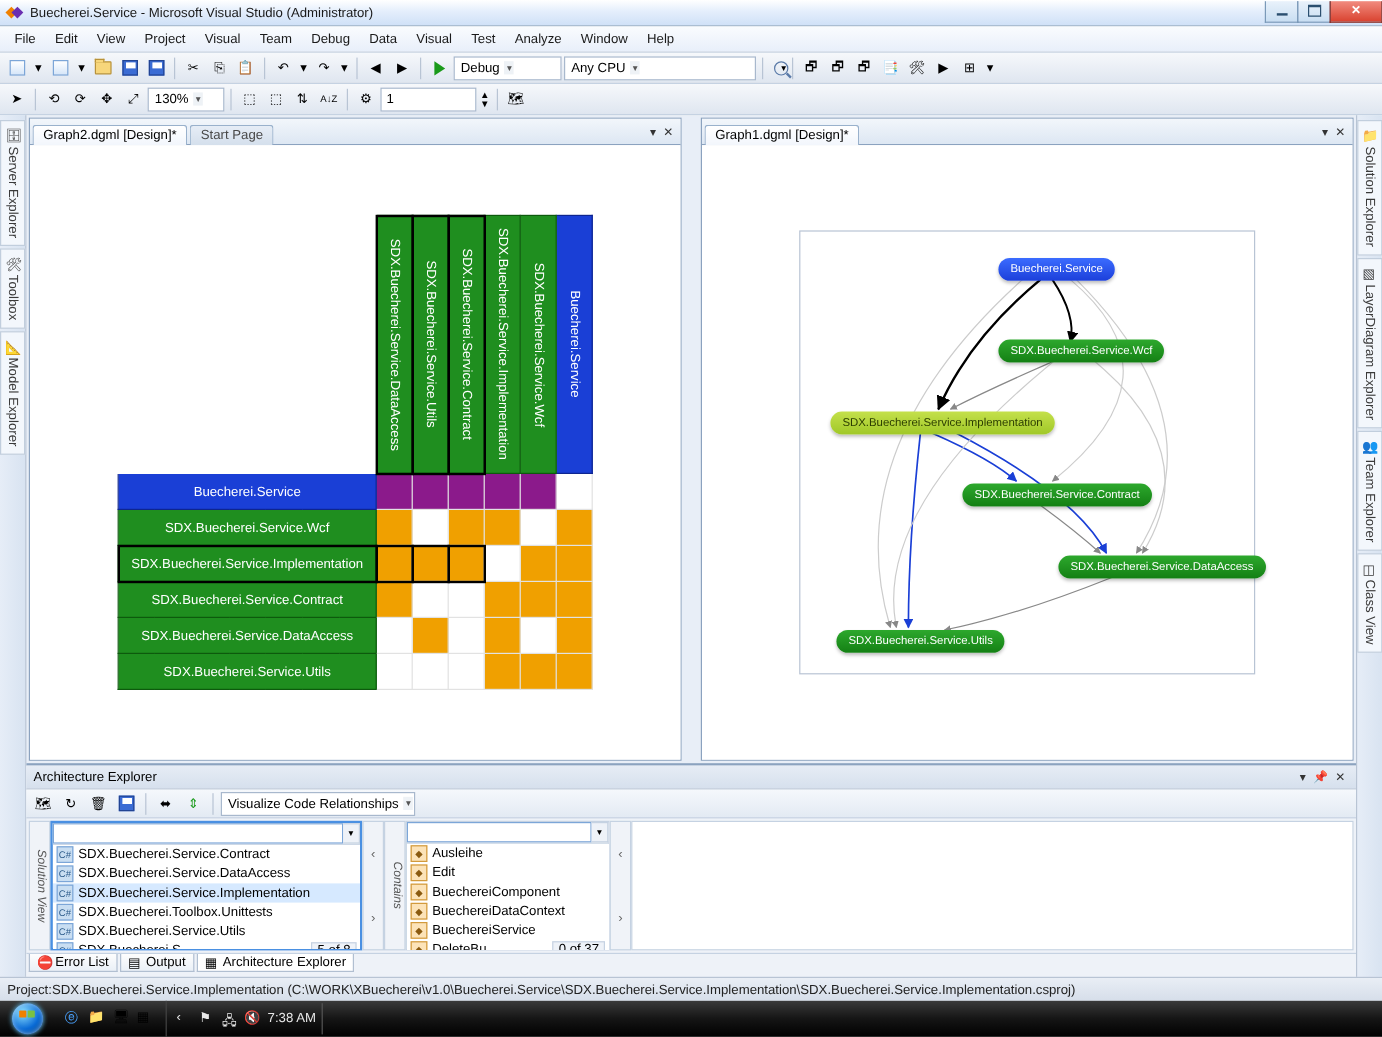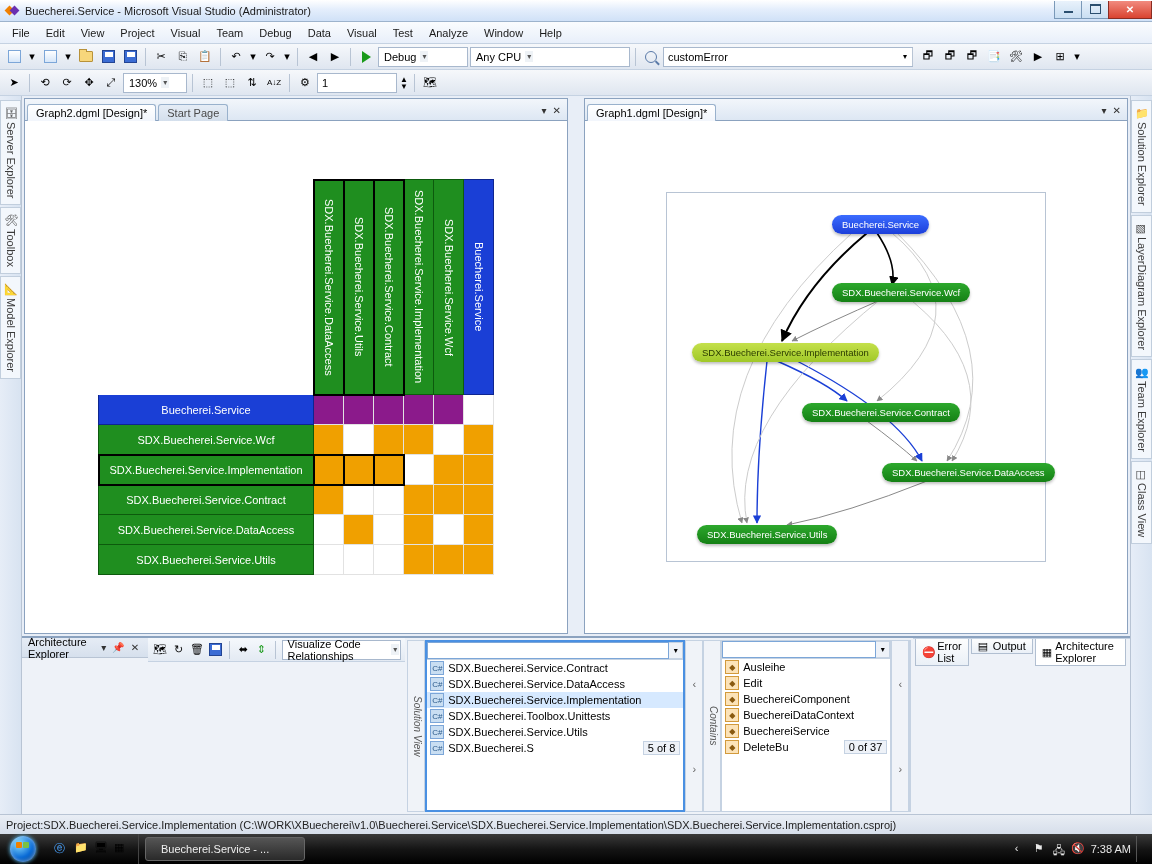--- a/index.html
+++ b/index.html
@@ -63,21 +63,21 @@
 
 
 .depgraph{position:relative;width:380px;height:370px;border:1px solid #b8c4d4}
 .node{position:absolute;padding:4px 10px;border-radius:10px;color:#fff;font-size:9.5px;white-space:nowrap;box-shadow:0 2px 3px rgba(0,0,0,.25);text-align:center}
 .node.blue{background:linear-gradient(#3b6cff,#1c3fda)}
 .node.green{background:linear-gradient(#2da82d,#148014)}
 .node.lime{background:linear-gradient(#c4e04b,#a0c828);color:#2b3d00}
 svg.edges{position:absolute;inset:0;width:100%;height:100%}
 
 
-.archex{height:178px;display:flex;flex-direction:row;border-top:2px solid #8ba2bf;background:#eef2f8}
+.archex{height:178px;display:flex;flex-direction:column;border-top:2px solid #8ba2bf;background:#eef2f8}
 .archhdr{height:20px;background:linear-gradient(#e6ecf5,#d6e0ed);display:flex;align-items:center;padding:0 6px;border-bottom:1px solid #b8c4d4}
 .archhdr .spacer{flex:1}
 .archhdr .wctrl{font-size:10px;padding:0 3px;color:#333}
 .archtool{height:24px;background:linear-gradient(#f5f8fc,#e3eaf3);display:flex;align-items:center;padding:0 4px;gap:3px;border-bottom:1px solid #c5d2e2}
 .archbody{flex:1;display:flex;min-height:0;padding:2px;gap:0}
 .col{display:flex;min-height:0}
 .vlbl{width:18px;writing-mode:vertical-rl;background:#f0f3f8;border:1px solid #c5d2e2;font-size:10px;text-align:center;padding:4px 1px;font-style:italic;color:#555}
 .listwrap{width:260px;display:flex;flex-direction:column;border:1px solid #c5d2e2}
 .listfilter{height:18px;border-bottom:1px solid #c5d2e2;display:flex}
 .listfilter input{flex:1;border:1px solid #7ca6d8;padding:1px 3px;font-size:11px}
@@ -186,21 +186,20 @@
   <div class="tdrop" style="width:90px">
       <span>Debug</span>
     </div>
   <div class="tdrop" style="width:160px">
       <span>Any CPU</span>
     </div>
   <span class="tsep"></span>
   <div class="tbtn">
       <span class="ic ico-find"></span>
     </div>
-  <input class="tinput" style="width: 250px;" value="customError">
   <span style="font-size:8px;margin-left:-12px">▾</span>
   <span class="tsep"></span>
   <div class="tbtn">🗗</div>
   <div class="tbtn">🗗</div>
   <div class="tbtn">🗗</div>
   <div class="tbtn">📑</div>
   <div class="tbtn">🛠</div>
   <div class="tbtn">▶</div>
   <div class="tbtn">⊞</div>
   <div class="tbtn" style="width:10px">▾</div>
@@ -534,26 +533,20 @@
 <div class="taskbar">
   <div class="startbtn">
       <div class="orb"></div>
     </div>
   <div class="qlaunch">
     <span class="qic" style="color:#4aa3ff">ⓔ</span>
     <span class="qic">📁</span>
     <span class="qic">🖥</span>
     <span class="qic">▦</span>
   </div>
-  <div class="tasks">
-    <div class="taskbtn">
-      <span class="vsicon" style="transform:scale(.8)"></span>
-      <span>Buecherei.Service - ...</span>
-    </div>
-  </div>
   <div class="tray">
     <span class="tic">‹</span>
     <span class="tic">⚑</span>
     <span class="tic">🖧</span>
     <span class="tic" style="color:#e04040">🔇</span>
     <span>7:38 AM</span>
     <span class="tic" style="width:8px;border-left:1px solid #555;height:26px"></span>
   </div>
 </div>
 

